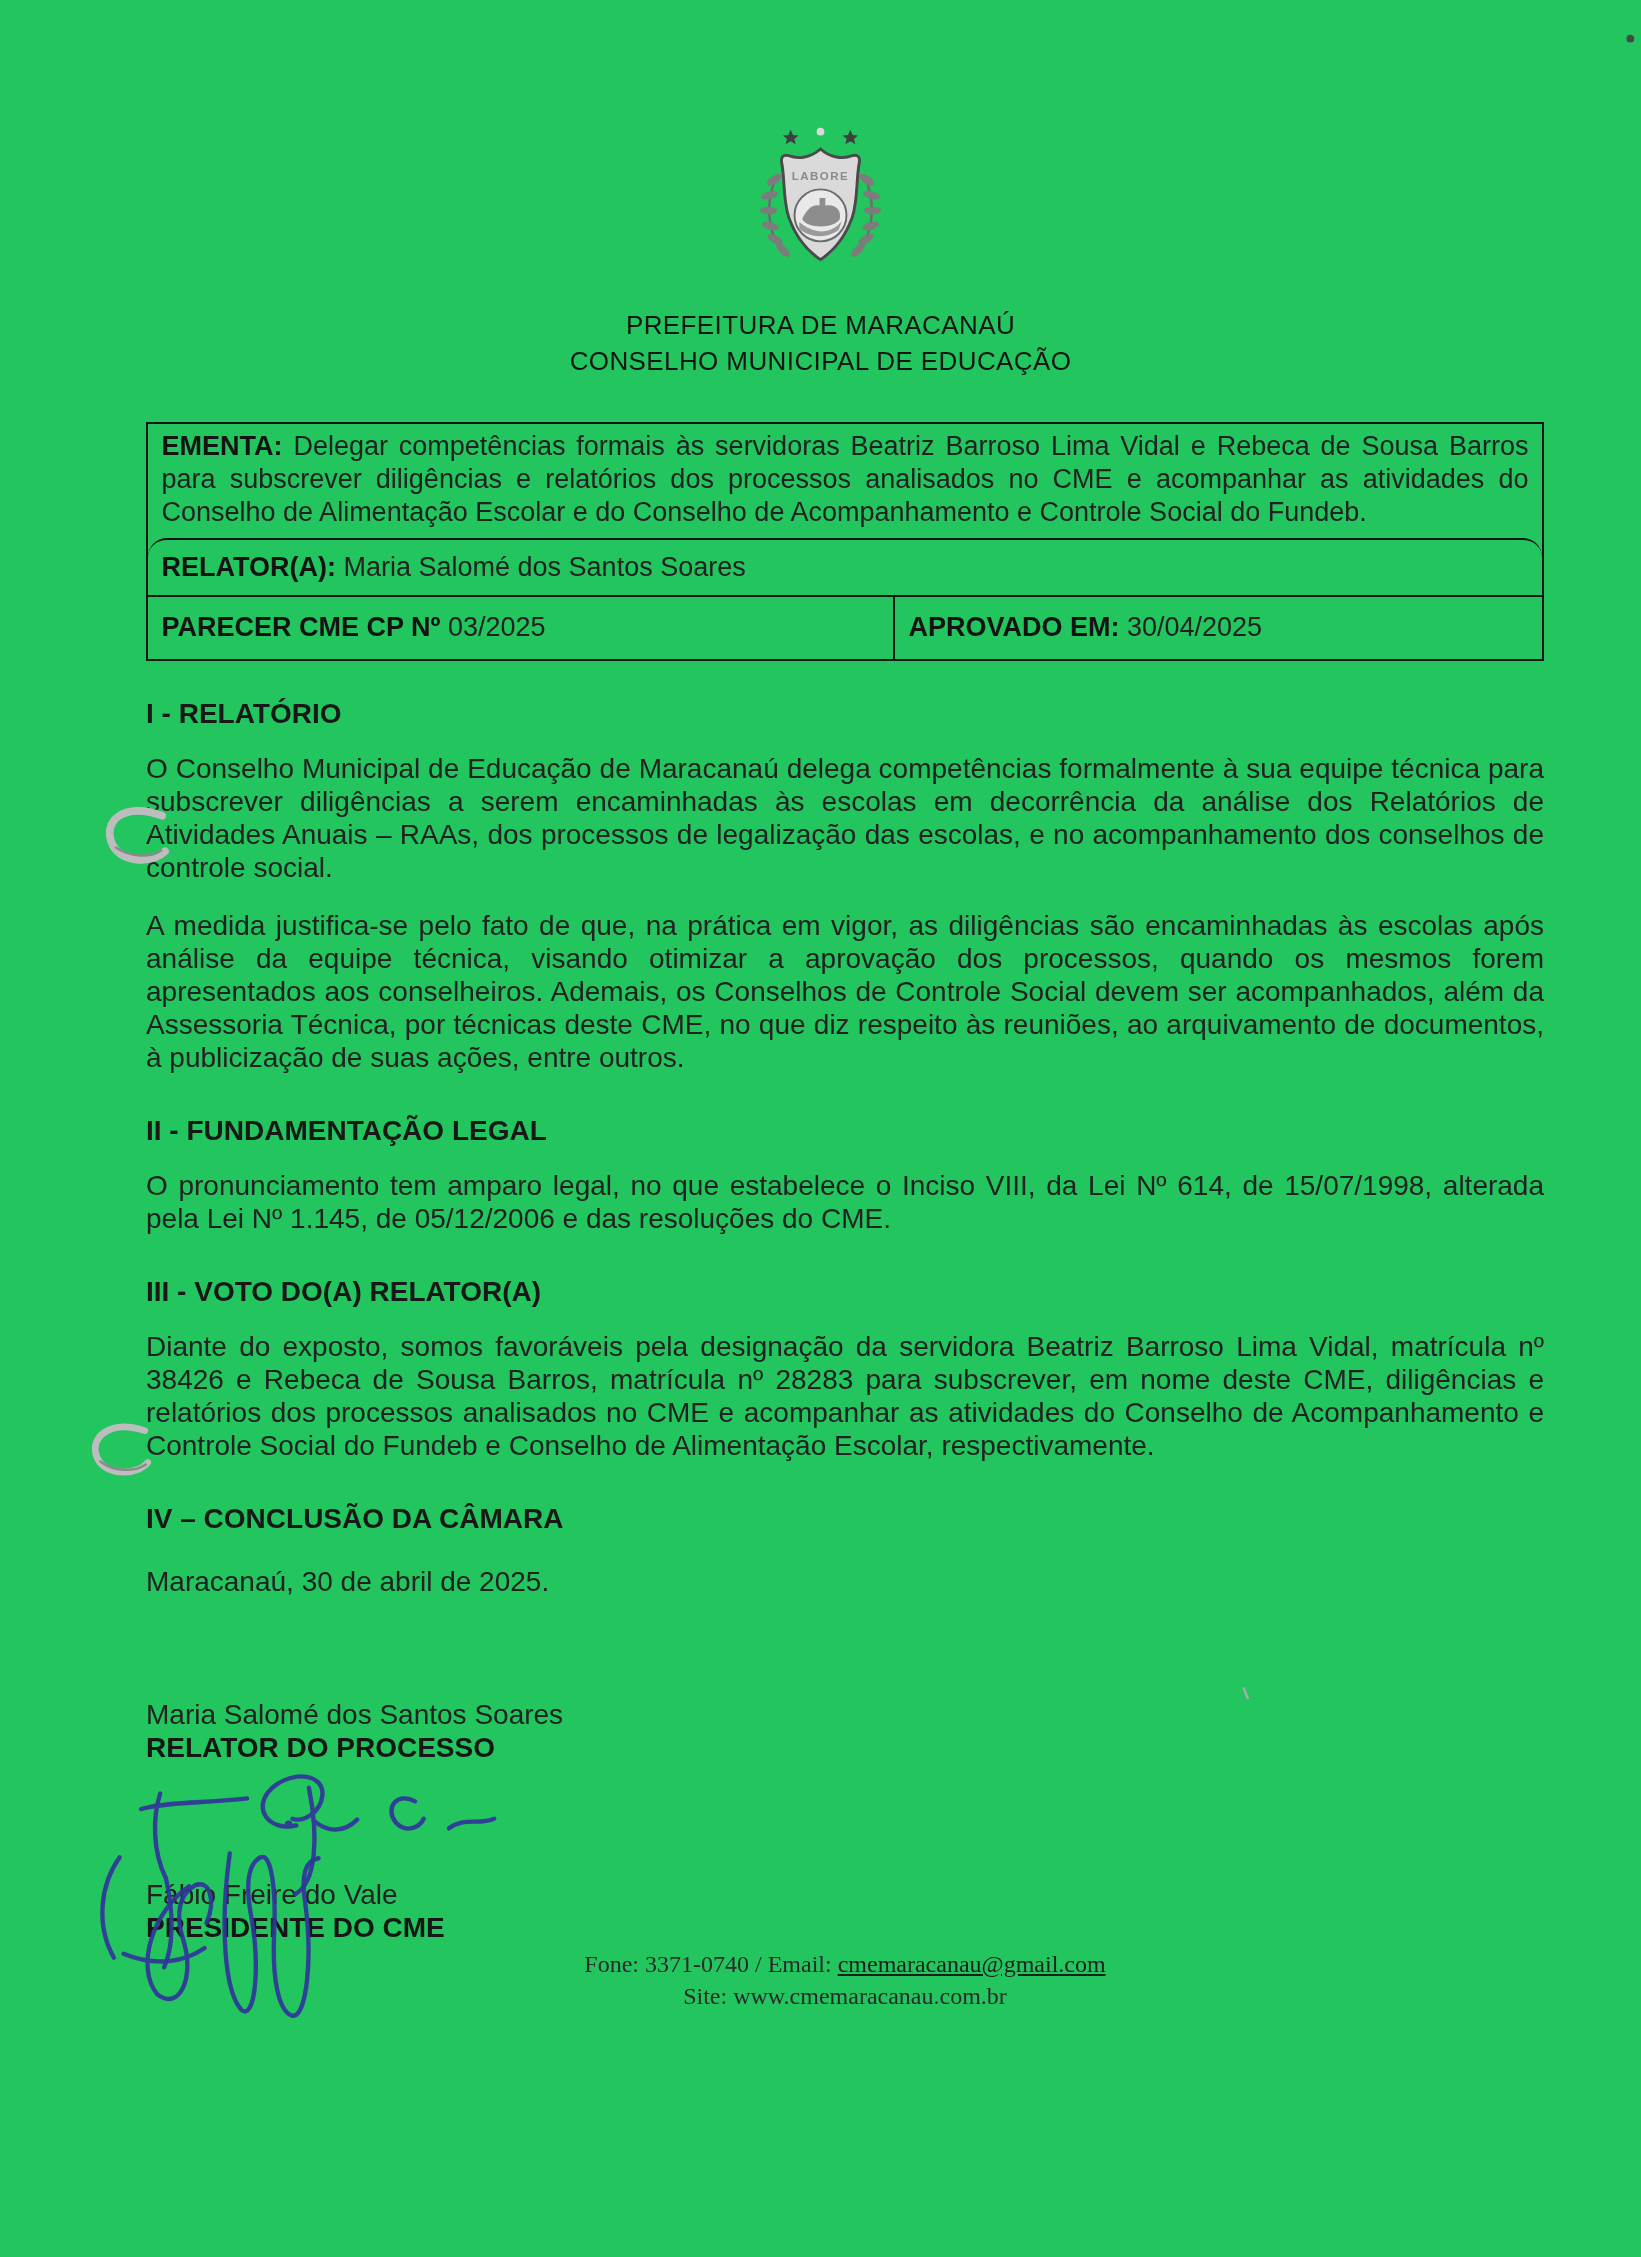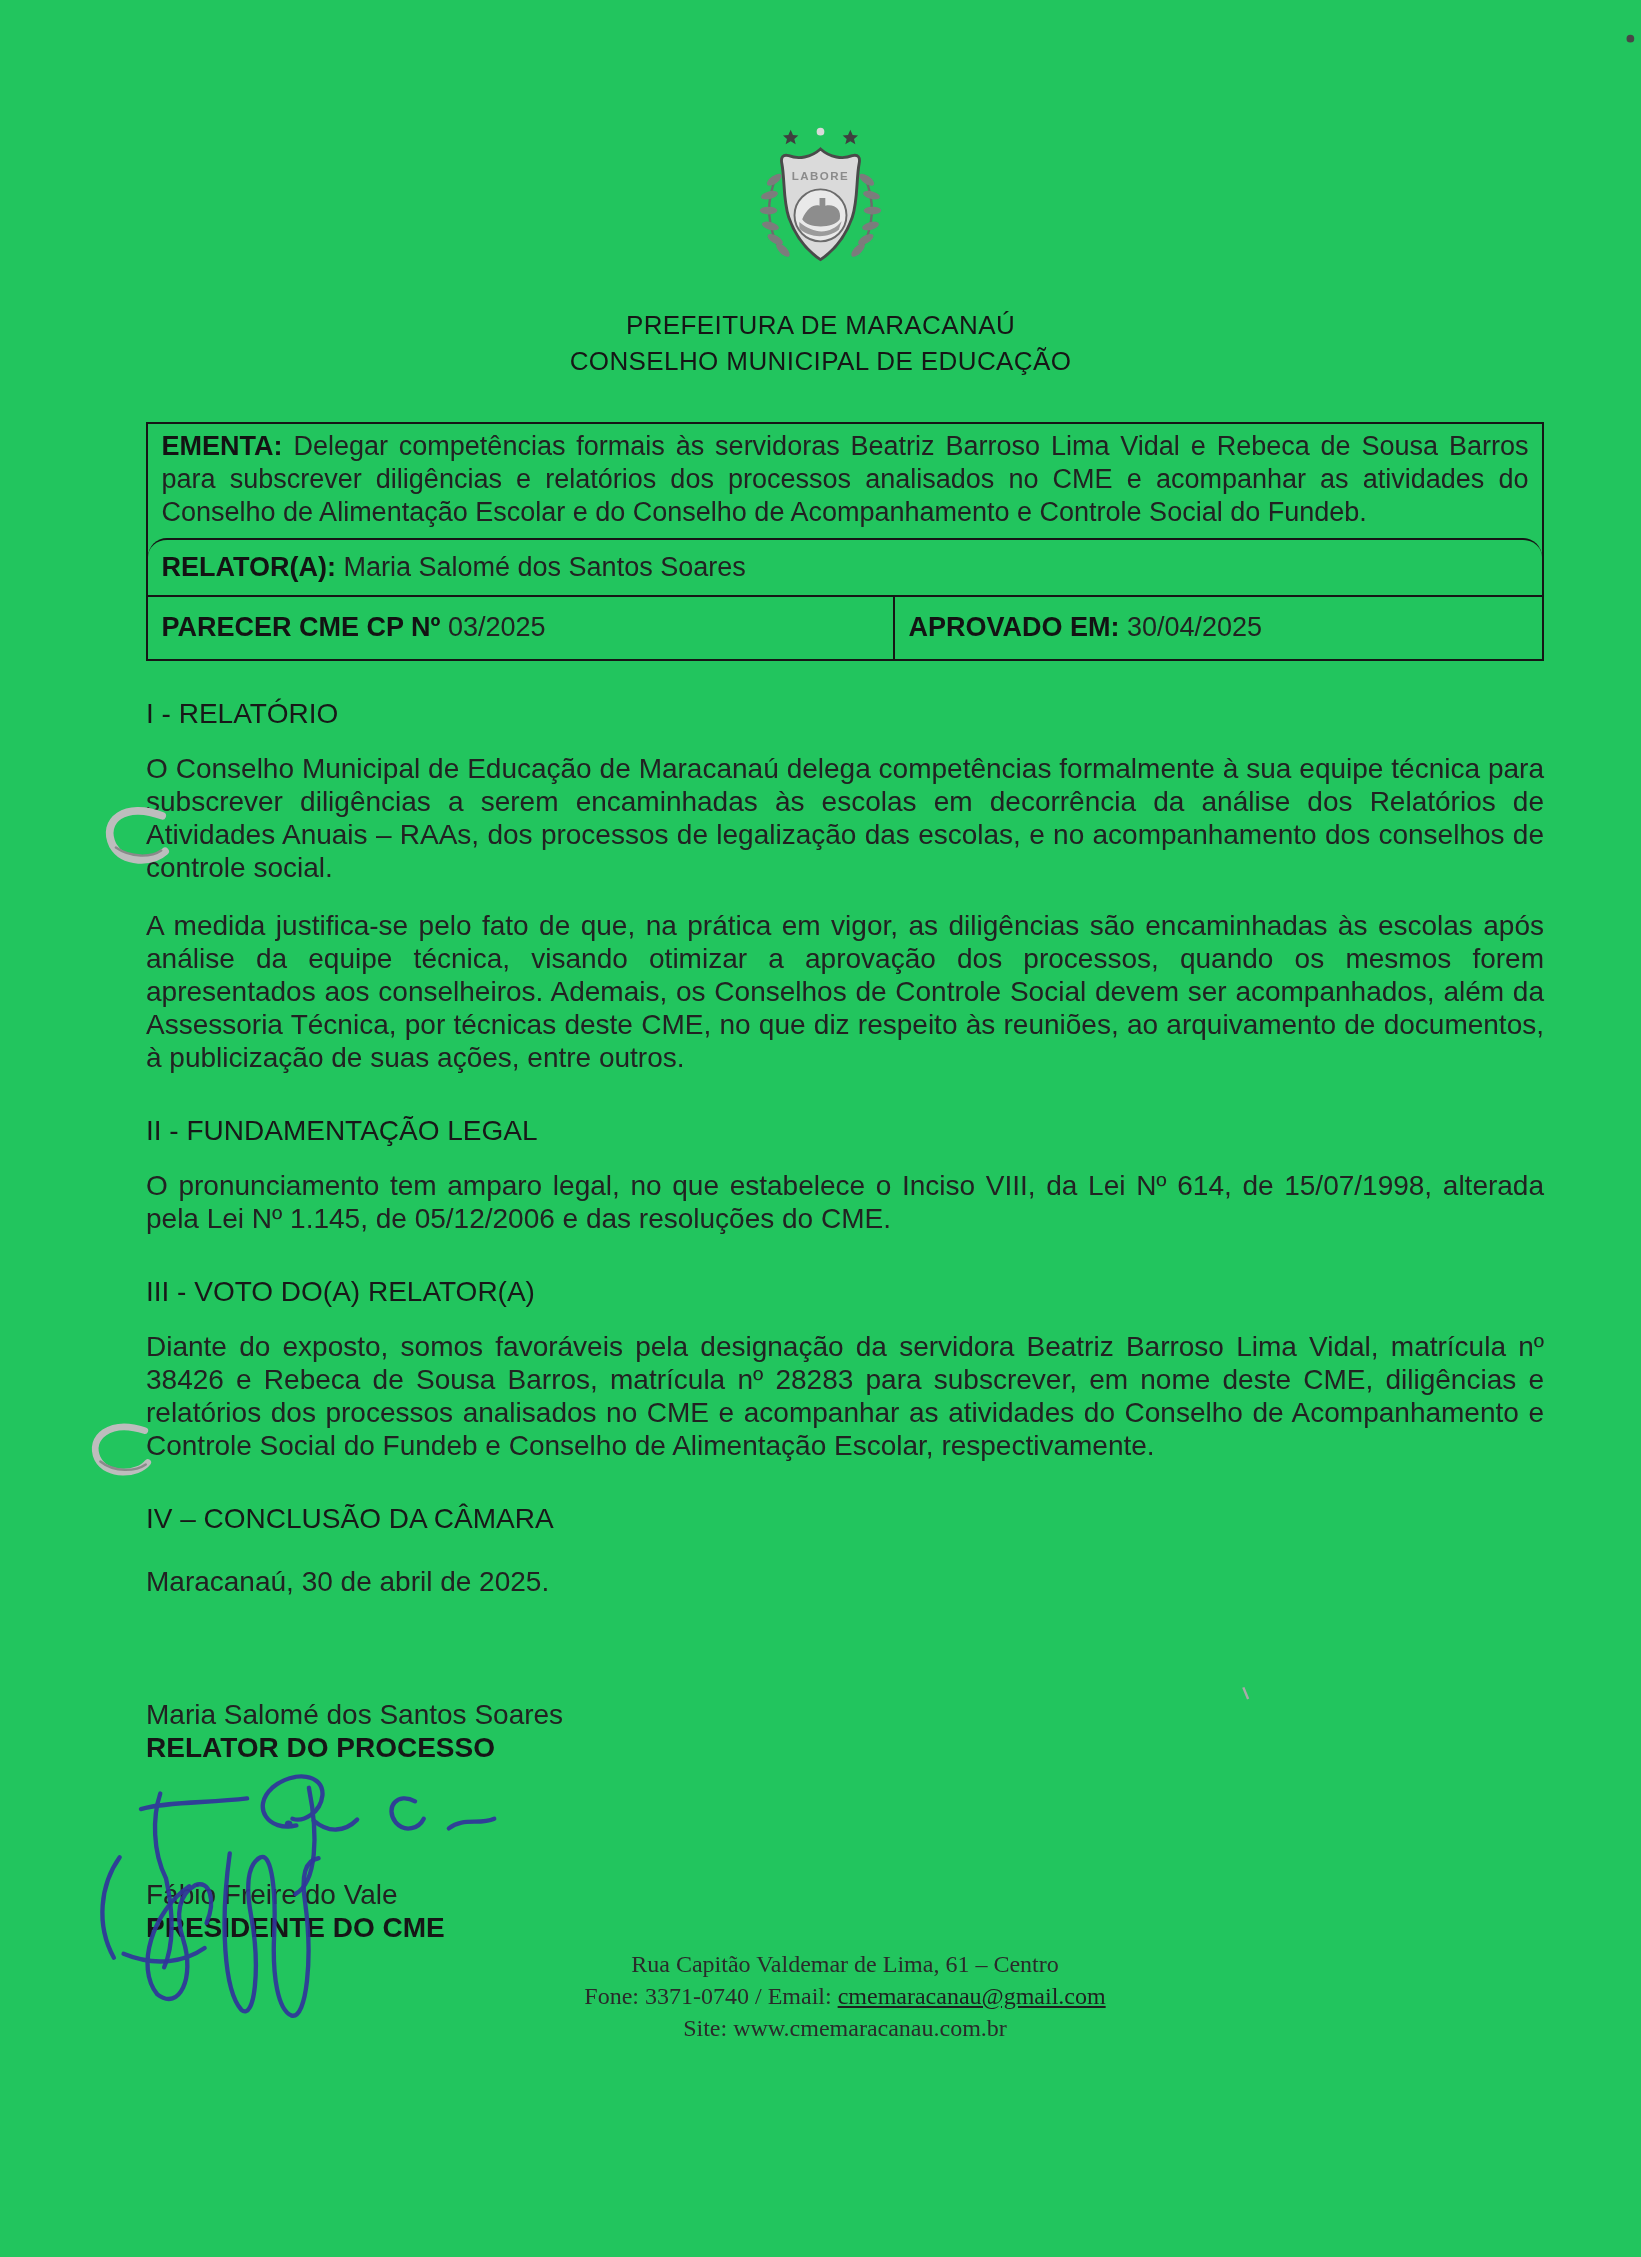--- a/index.html
+++ b/index.html
@@ -29,21 +29,21 @@
   .it-row { border-top: 2.9px solid #161616; padding: 7.7px 13.5px; line-height: 33px; }
   .it-row:first-child { border-top: none; }
   .it-label { font-weight: bold; color:#131313; }
   .row-ementa { text-align: justify; padding: 5.8px 13.5px 9.7px; }
   .row-relator { padding: 10.6px 13.5px; border-radius: 19px; }
   .row-split { display: flex; padding: 0; }
   .cell-parecer { width: 51.5%; border-right: 2.9px solid #161616; padding: 14.5px 13.5px; }
   .cell-aprovado { flex: 1; padding: 14.5px 13.5px; }
 
   
-  .sec-heading { font-size: 28px; font-weight: normal; color:#181818; line-height: 35px; margin: 35px 0 0; }
+  .sec-heading { font-size: 28px; font-weight: bold; color:#181818; line-height: 35px; margin: 35px 0 0; }
   .sec-heading.mt-lg { margin-top: 39px; }
   .doc-p { font-size: 28px; line-height: 33px; text-align: justify; margin: 21px 0 0; color:#222; }
   .doc-p.p-gap { margin-top: 25px; }
   .dateline { margin-top: 29px; text-align: left; }
 
   
   .sig-block { font-size: 28px; line-height: 33px; }
   .sig-1 { margin-top: 100px; }
   .sig-2 { margin-top: 114px; }
   .sig-name { color:#222; }
@@ -158,21 +158,20 @@
       <div class="sig-name">Maria Salomé dos Santos Soares</div>
       <div class="sig-role">RELATOR DO PROCESSO</div>
     </div>
 
     <div class="sig-block sig-2">
       <div class="sig-name">Fábio Freire do Vale</div>
       <div class="sig-role">PRESIDENTE DO CME</div>
     </div>
 
     <div class="doc-footer">
-      <div>Rua Capitão Valdemar de Lima, 61 – Centro</div>
       <div>
         <span>Fone: 3371-0740 / Email: </span><span class="footer-link">cmemaracanau@gmail.com</span>
       </div>
       <div>
         <span>Site: </span><span>www.cmemaracanau.com.br</span>
       </div>
     </div>
   </div>
 
   <svg class="overlay" viewBox="0 0 1700 2338">

